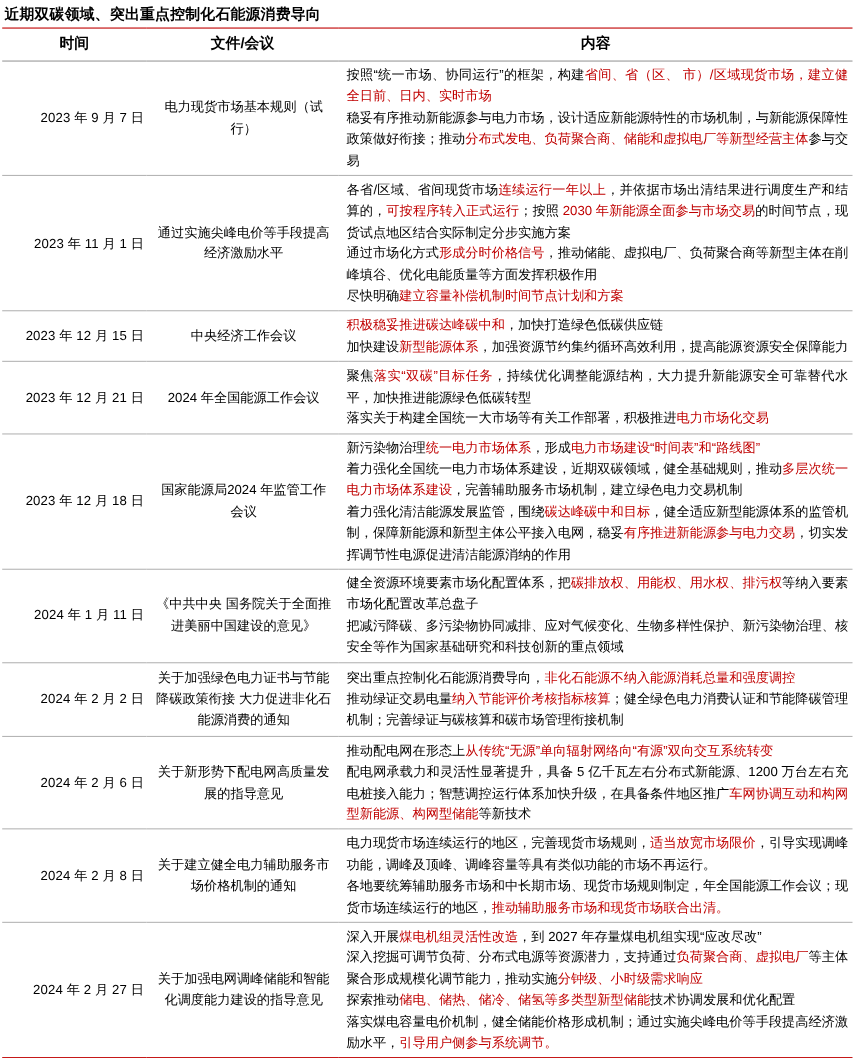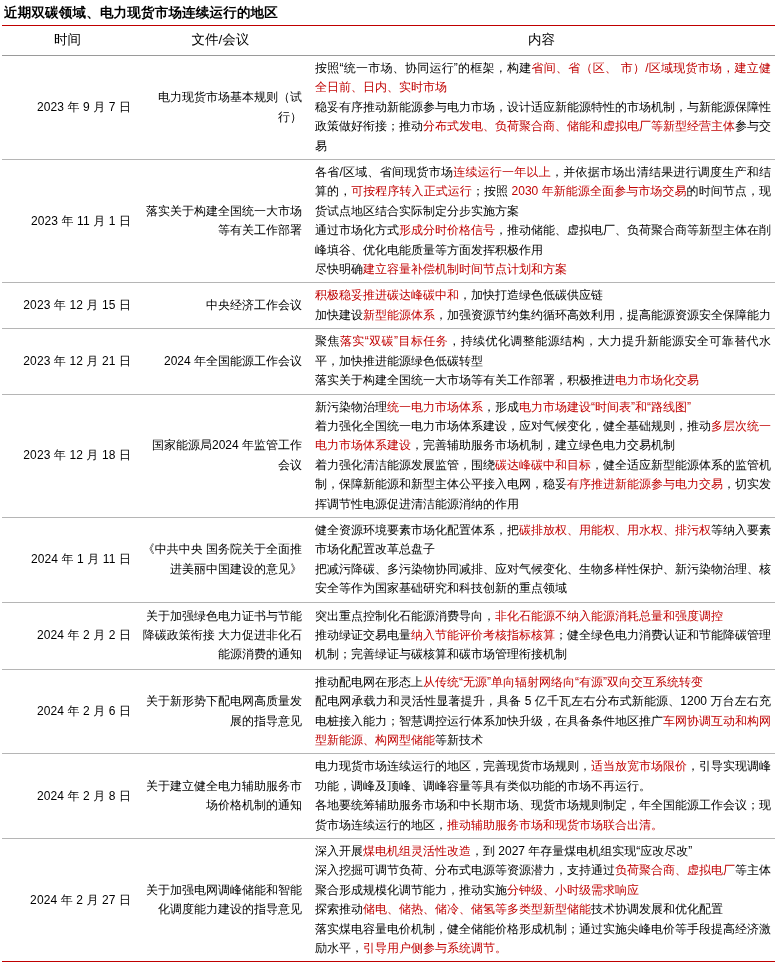--- a/index.html
+++ b/index.html
@@ -36,61 +36,61 @@
     table-layout: fixed;
     border-top: 1.4px solid #c00000;
     border-bottom: 1.4px solid #c00000;
   }
   table.policy col.c-date { width: 131px; }
   table.policy col.c-doc  { width: 175px; }
   table.policy col.c-body { width: 467px; }
 
   thead th {
     font-size: 13.5px;
-    font-weight: 400;
+    font-weight: 700;
     text-align: center;
     padding: 5px 4px 6px 4px;
     border-bottom: 1px solid #9a9a9a;
     vertical-align: middle;
   }
   tbody td {
     border-bottom: 1px solid #b5b5b5;
     vertical-align: middle;
     font-size: 12px;
     line-height: 19.4px;
   }
   tbody tr:last-child td { border-bottom: none; }
 
   td.date {
     text-align: right;
     padding: 4px 2px;
     white-space: nowrap;
     letter-spacing: 0.1px;
   }
   td.doc {
-    text-align: right;
+    text-align: center;
     padding: 4px 6px 4px 8px;
   }
   td.body {
     text-align: left;
     padding: 3px 4px 3px 7px;
   }
   td.body p {
     margin: 0;
     text-align: justify;
     text-justify: inter-ideograph;
   }
   .hl { color: #c00000; }
 </style>
 </head>
 <body>
 
 <div class="sheet">
 
-  <div class="caption">近期双碳领域、电力现货市场连续运行的地区</div>
+  <div class="caption">近期双碳领域、突出重点控制化石能源消费导向</div>
 
   <table class="policy">
     <colgroup>
       <col class="c-date">
       <col class="c-doc">
       <col class="c-body">
     </colgroup>
     <thead>
       <tr>
         <th>时间</th>
@@ -102,21 +102,21 @@
         <tr>
           <td class="date">2023 年 9 月 7 日</td>
           <td class="doc">电力现货市场基本规则（试行）</td>
           <td class="body">
             <p><span>按照“统一市场、协同运行”的框架，构建</span><span class="hl">省间、省（区、 市）/区域现货市场，建立健全日前、日内、实时市场</span></p>
             <p><span>稳妥有序推动新能源参与电力市场，设计适应新能源特性的市场机制，与新能源保障性政策做好衔接；推动</span><span class="hl">分布式发电、负荷聚合商、储能和虚拟电厂等新型经营主体</span><span>参与交易</span></p>
           </td>
         </tr>
         <tr>
           <td class="date">2023 年 11 月 1 日</td>
-          <td class="doc">落实关于构建全国统一大市场等有关工作部署</td>
+          <td class="doc">通过实施尖峰电价等手段提高经济激励水平</td>
           <td class="body">
             <p><span>各省/区域、省间现货市场</span><span class="hl">连续运行一年以上</span><span>，并依据市场出清结果进行调度生产和结算的，</span><span class="hl">可按程序转入正式运行</span><span>；按照 </span><span class="hl">2030 年新能源全面参与市场交易</span><span>的时间节点，现货试点地区结合实际制定分步实施方案</span></p>
             <p><span>通过市场化方式</span><span class="hl">形成分时价格信号</span><span>，推动储能、虚拟电厂、负荷聚合商等新型主体在削峰填谷、优化电能质量等方面发挥积极作用</span></p>
             <p><span>尽快明确</span><span class="hl">建立容量补偿机制时间节点计划和方案</span></p>
           </td>
         </tr>
         <tr>
           <td class="date">2023 年 12 月 15 日</td>
           <td class="doc">中央经济工作会议</td>
           <td class="body">
@@ -130,21 +130,21 @@
           <td class="body">
             <p><span>聚焦</span><span class="hl">落实“双碳”目标任务</span><span>，持续优化调整能源结构，大力提升新能源安全可靠替代水平，加快推进能源绿色低碳转型</span></p>
             <p><span>落实关于构建全国统一大市场等有关工作部署，积极推进</span><span class="hl">电力市场化交易</span></p>
           </td>
         </tr>
         <tr>
           <td class="date">2023 年 12 月 18 日</td>
           <td class="doc">国家能源局2024 年监管工作会议</td>
           <td class="body">
             <p><span>新污染物治理</span><span class="hl">统一电力市场体系</span><span>，形成</span><span class="hl">电力市场建设“时间表”和“路线图”</span></p>
-            <p><span>着力强化全国统一电力市场体系建设，应对气候变化，健全基础规则，推动</span><span class="hl">多层次统一电力市场体系建设</span><span>，完善辅助服务市场机制，建立绿色电力交易机制</span></p>
+            <p><span>着力强化全国统一电力市场体系建设，近期双碳领域，健全基础规则，推动</span><span class="hl">多层次统一电力市场体系建设</span><span>，完善辅助服务市场机制，建立绿色电力交易机制</span></p>
             <p><span>着力强化清洁能源发展监管，围绕</span><span class="hl">碳达峰碳中和目标</span><span>，健全适应新型能源体系的监管机制，保障新能源和新型主体公平接入电网，稳妥</span><span class="hl">有序推进新能源参与电力交易</span><span>，切实发挥调节性电源促进清洁能源消纳的作用</span></p>
           </td>
         </tr>
         <tr>
           <td class="date">2024 年 1 月 11 日</td>
           <td class="doc">《中共中央 国务院关于全面推进美丽中国建设的意见》</td>
           <td class="body">
             <p><span>健全资源环境要素市场化配置体系，把</span><span class="hl">碳排放权、用能权、用水权、排污权</span><span>等纳入要素市场化配置改革总盘子</span></p>
             <p><span>把减污降碳、多污染物协同减排、应对气候变化、生物多样性保护、新污染物治理、核安全等作为国家基础研究和科技创新的重点领域</span></p>
           </td>

